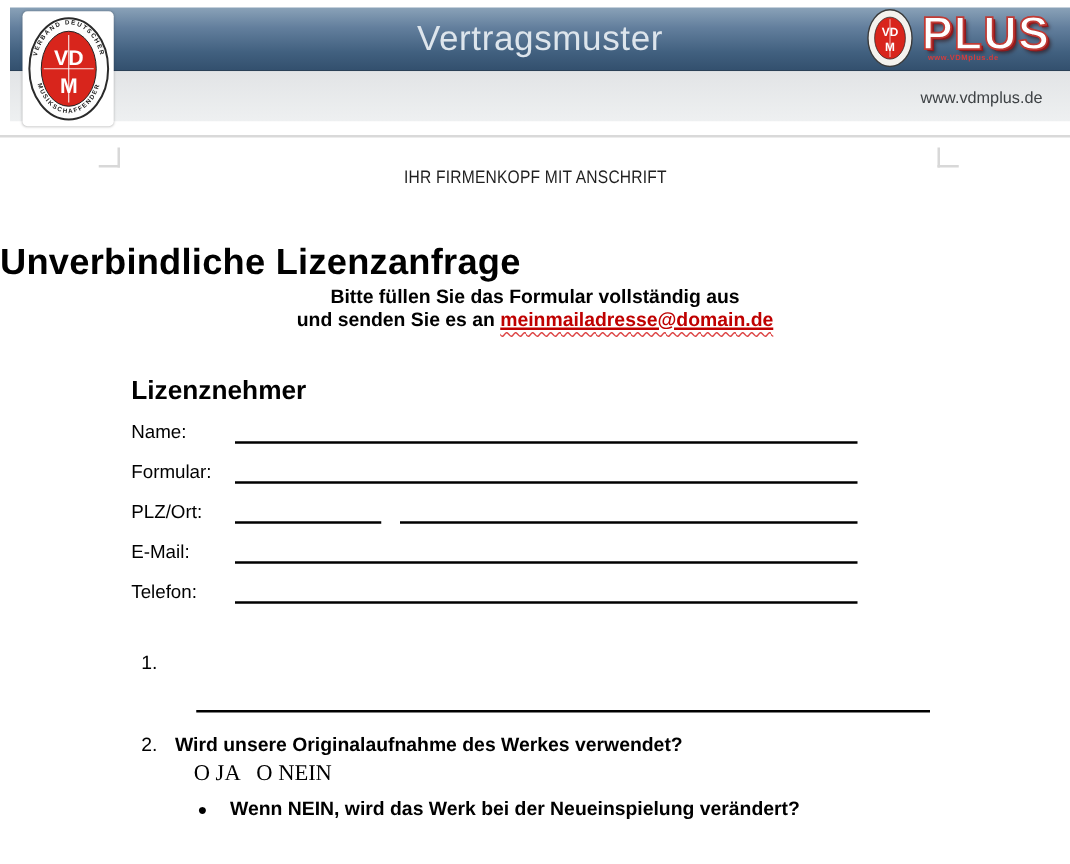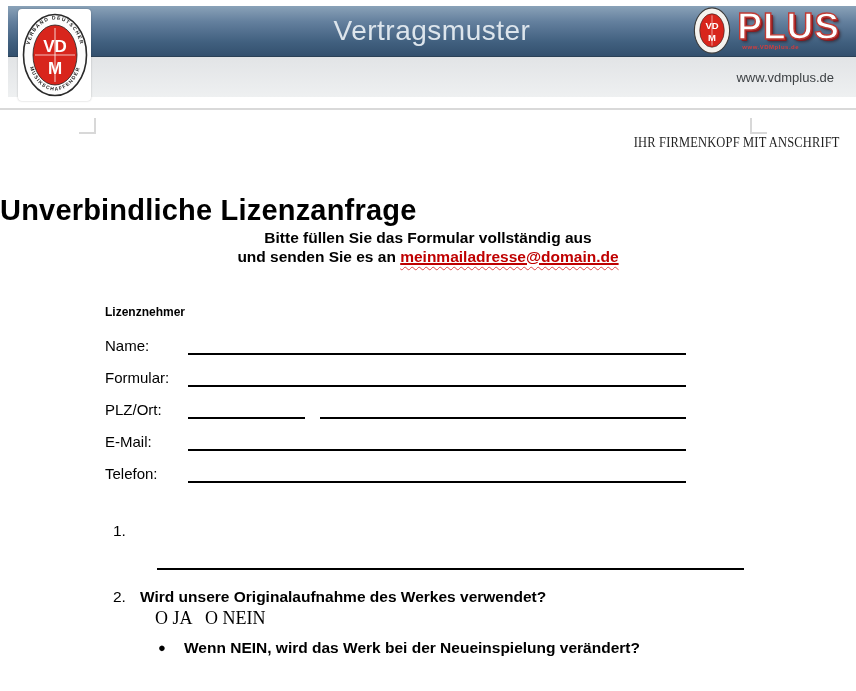--- a/index.html
+++ b/index.html
@@ -34,33 +34,33 @@
 
   
   .header-rule{position:absolute;top:108px;left:0;width:856px;height:2px;background:#d9d9d9;}
   .crop{position:absolute;width:15px;height:14px;}
   .crop-left{top:118px;left:79px;border-right:2px solid #d8d8d8;border-bottom:2px solid #d8d8d8;}
   .crop-right{top:118px;left:750px;border-left:2px solid #d8d8d8;border-bottom:2px solid #d8d8d8;}
 
   
   .doc{position:absolute;top:112px;left:0;width:856px;}
   .doc > div, .doc > h1{margin-bottom:0;}
-  .letterhead-wrap{margin-top:21px;text-align:right;line-height:18px;font-family:Liberation Serif, serif;}
+  .letterhead-wrap{margin-top:21px;text-align:center;line-height:18px;}
   .letterhead{display:inline-block;font-size:14.5px;color:#1f1f1f;transform:scaleX(.86);
      letter-spacing:.2px;}
   .doc-title{margin:44px 0 0;text-align:left;font-size:29px;line-height:31px;
      font-weight:bold;letter-spacing:.2px;}
   .doc-sub{text-align:center;font-size:15.5px;font-weight:bold;line-height:19px;}
   .doc-sub.first{margin-top:2px;}
   .email{color:#bf0000;font-weight:bold;text-decoration:underline;
      text-decoration-color:#bf0000;text-decoration-thickness:1.5px;cursor:pointer;}
   .email-inner{text-decoration:underline wavy #dd4444;text-decoration-thickness:1px;
      text-underline-offset:4px;}
 
-  .section-heading{margin:37px 0 0 105px;font-size:12px;font-weight:bold;line-height:19px;}
+  .section-heading{margin:37px 0 0 105px;font-size:21px;font-weight:bold;line-height:19px;}
 
   .fields{margin:8px 0 0 105px;width:581px;}
   .frow{display:flex;height:32px;align-items:flex-end;}
   .flabel{width:83px;font-size:15px;padding-bottom:8px;}
   .fline{flex:1;height:0;border-bottom:2px solid #000;margin-bottom:7px;}
   .fline-short{flex:0 0 117px;}
   .fgap{flex:0 0 15px;}
 
   .q{display:flex;margin-left:113px;font-size:15.5px;line-height:19px;}
   .q1{margin-top:31px;}

